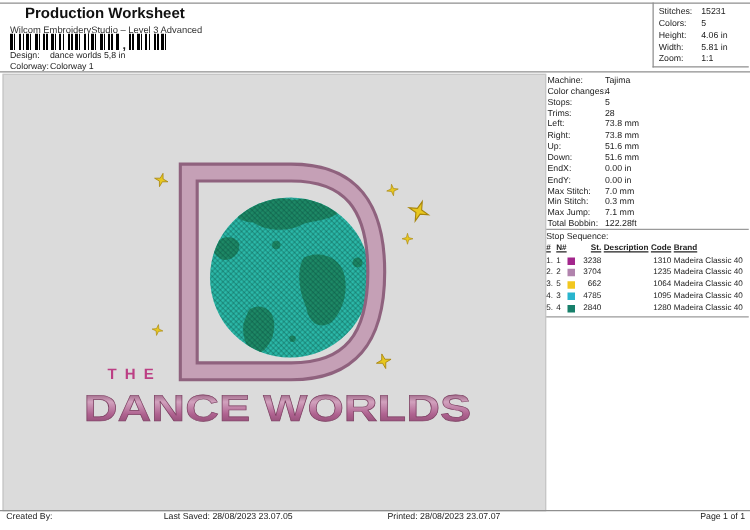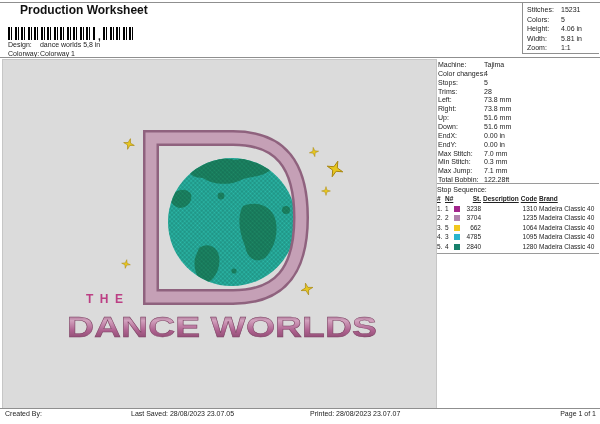--- a/index.html
+++ b/index.html
@@ -48,20 +48,21 @@
   .stop-d{stop-color:var(--name_dark);}
 </style>
 </head>
 <body>
 
 <div class="page">
 
   <div class="hline" style="top:2px"></div>
 
   <div class="abs title">Production Worksheet</div>
+  <div class="abs subtitle">Wilcom EmbroideryStudio – Level 3 Advanced</div>
 
   <div class="abs barcode-row">
     <div class="bars g1"></div>
     <div class="bc-comma">,</div>
     <div class="bars g2"></div>
   </div>
 
   <div class="abs meta-row" style="top:41px">
     <span class="lab">Design:</span>
     <span>dance worlds 5,8 in</span>

